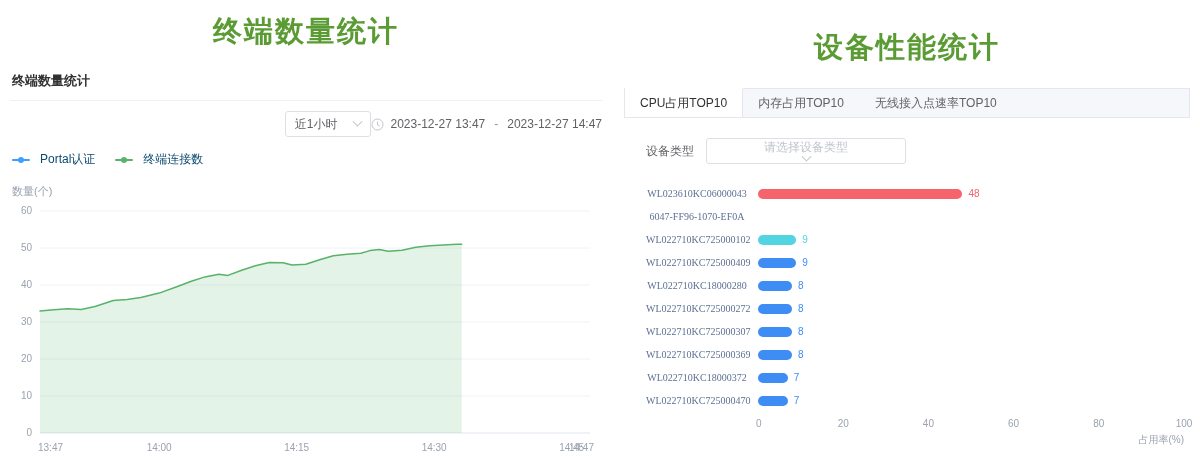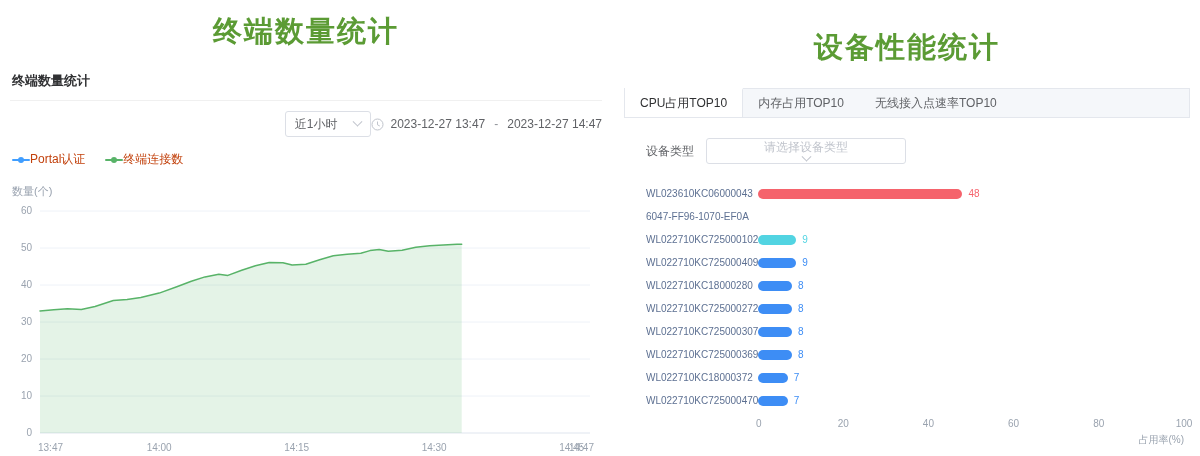--- a/index.html
+++ b/index.html
@@ -19,21 +19,21 @@
 
   .controls-row { display: flex; justify-content: flex-end; align-items: center; gap: 0; margin-top: 10px; }
   .range-select { display: inline-flex; align-items: center; gap: 16px; height: 26px; padding: 0 9px;
     border: 1px solid #dcdfe6; border-radius: 3px; font-size: 12px; color: #606266; background: #fff; cursor: pointer; }
   .chev { width: 7px; height: 7px; border-right: 1px solid #c0c4cc; border-bottom: 1px solid #c0c4cc;
     transform: rotate(45deg) translate(-2px,-2px); display: inline-block; }
   .date-range { display: inline-flex; align-items: center; gap: 7px; font-size: 12px; color: #606266; cursor: pointer; }
   .date-sep { color: #909399; padding: 0 2px; }
 
   .legend-row { display: flex; align-items: center; gap: 20px; margin: 14px 0 0 2px; }
-  .legend-item { display: inline-flex; align-items: center; gap: 0; font-size: 12px; color: #c2410c; cursor: pointer; }
+  .legend-item { display: inline-flex; align-items: center; gap: 10px; font-size: 12px; color: #0c4a6e; cursor: pointer; }
   .legend-marker { position: relative; width: 18px; height: 8px; display: inline-block; }
   .legend-marker .lm-line { position: absolute; left: 0; right: 0; top: 3px; height: 2px; border-radius: 1px; }
   .legend-marker .lm-dot  { position: absolute; left: 6px; top: 1px; width: 6px; height: 6px; border-radius: 50%; }
 
   .ylabel { font-size: 11px; color: #98a1ae; margin: 16px 0 0 2px; }
   #line-chart { display: block; margin-top: 4px; }
   .tick-text { font-size: 10px; fill: #9aa3af; }
 
   
   .tabs { display: flex; align-items: stretch; height: 30px; background: #f5f7fa;
@@ -44,21 +44,21 @@
     border-right: 1px solid #e4e7ed; margin-top: -1px; border-top: 2px solid #ffffff; }
 
   .filter-row { display: flex; align-items: center; gap: 12px; margin: 20px 0 0 22px;
     font-size: 12px; color: #606266; }
   .select-box { display: flex; align-items: center; justify-content: space-between; width: 200px; height: 26px;
     padding: 0 9px; border: 1px solid #dcdfe6; border-radius: 3px; background: #fff; cursor: pointer; flex-direction: column; }
   .select-box .placeholder { font-size: 12px; color: #c0c4cc; }
 
   .bar-chart { margin: 18px 6px 0 22px; }
   .bar-row { display: flex; align-items: center; height: 23px; }
-  .bar-label { width: 112px; font-size: 10px; color: #5d7092; text-align: center; padding-right: 10px; white-space: nowrap; }
+  .bar-label { width: 112px; font-size: 10px; color: #5d7092; text-align: center; padding-right: 10px; white-space: nowrap; font-family: Liberation Serif, serif; }
   .bar-track { flex: 1; position: relative; height: 10px; }
   .bar-fill { position: absolute; left: 0; top: 0; height: 10px; border-radius: 5px; }
   .bar-value { position: absolute; top: 0; font-size: 10px; line-height: 10px; }
 
   .axis-row { display: flex; margin-top: 6px; }
   .axis-spacer { width: 112px; }
   .axis-track { flex: 1; position: relative; height: 13px; }
   .axis-tick { position: absolute; top: 0; transform: translateX(-50%); font-size: 10px; color: #9aa3af; }
   .xlabel-row { display: flex; }
   .xlabel-row .axis-spacer { width: 112px; }

